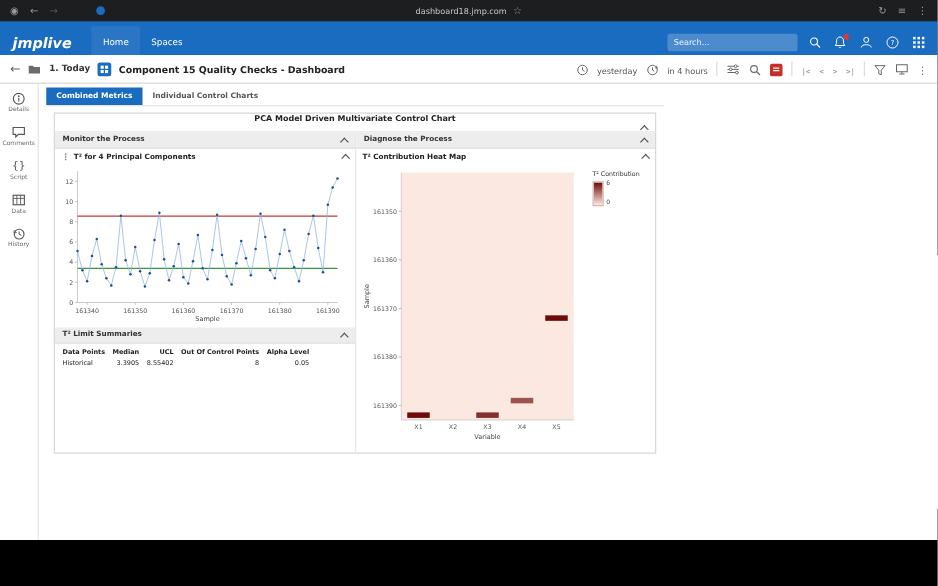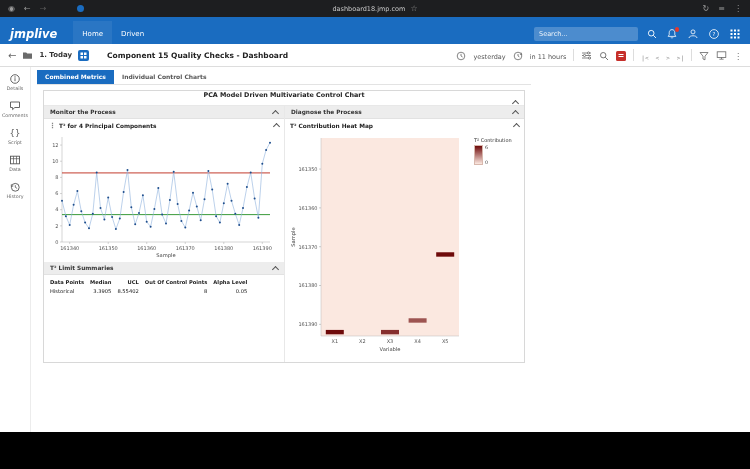--- a/index.html
+++ b/index.html
@@ -27,21 +27,21 @@
   .search-box input::placeholder{color:rgba(255,255,255,.9);}
   .hicon{position:relative;display:inline-flex;}
   .badge{position:absolute;top:-1px;right:-1px;width:4.5px;height:4.5px;border-radius:50%;background:#e0392f;}
 
   
   .toolbar{position:absolute;top:44px;left:0;right:0;height:23px;background:#fff;border-bottom:1px solid #ddd;display:flex;align-items:center;}
   .tb-left{display:flex;align-items:center;gap:6px;margin-left:8px;}
   .tb-back{font-size:10px;color:#666;}
   .space-name{font-size:7px;font-weight:bold;color:#333;text-align:center;}
   .dash-icon{width:11px;height:11px;border-radius:2px;background:var(--accent,#1a6cc0);display:inline-flex;align-items:center;justify-content:center;}
-  .doc-title{font-size:7.5px;font-weight:bold;color:#222;margin-left:12px;}
+  .doc-title{font-size:7.5px;font-weight:bold;color:#222;}
   .tb-right{margin-left:auto;display:flex;align-items:flex-end;gap:7px;margin-right:8px;color:#555;}
   .tb-label{font-size:6.5px;color:#555;}
   .vsep{width:1px;height:12px;background:#ddd;}
   .pg{font-size:6px;color:#888;font-family:"DejaVu Sans Mono",monospace;}
   .jmp-badge{width:10px;height:10px;border-radius:1.5px;background:var(--jmp-red,#c62f2a);display:inline-flex;align-items:center;justify-content:center;}
   .kebab{font-size:8px;color:#666;}
 
   
   .sidebar{position:absolute;top:67px;left:0;width:31px;height:365px;background:#fff;border-right:1px solid #ececec;display:flex;flex-direction:column;align-items:center;padding-top:6px;gap:9px;}
   .side-item{display:flex;flex-direction:column;align-items:center;gap:1px;}
@@ -94,21 +94,21 @@
   <div class="bb-right">
     <span class="bb-ic">↻</span>
     <span class="bb-ic">≡</span>
     <span class="bb-ic">⋮</span>
   </div>
 </div>
 
 <div class="app-header">
   <span class="logo">jmplive</span>
   <span class="nav-item active">Home</span>
-  <span class="nav-item">Driven</span>
+  <span class="nav-item">Spaces</span>
   <div class="hdr-right">
     <div class="search-box">
       <input placeholder="Search..." style="">
     </div>
     <span class="hicon">
       <svg width="10" height="10" viewBox="0 0 10 10">
           <circle cx="4.2" cy="4.2" r="2.8" fill="none" stroke="#fff" stroke-width="0.9"></circle>
           <line x1="6.3" y1="6.3" x2="9" y2="9" stroke="#fff" stroke-width="0.9"></line>
         </svg>
     </span>
@@ -178,21 +178,21 @@
         </svg>
     </span>
     <span class="tb-label">yesterday</span>
     <span>
       <svg width="10" height="10" viewBox="0 0 10 10">
           <circle cx="5" cy="5" r="3.8" fill="none" stroke="#666" stroke-width="0.8"></circle>
           <path d="M5 3 V5 L6.4 5.9" fill="none" stroke="#666" stroke-width="0.8"></path>
           <path d="M8.2 1.6 L8.8 3.6 L6.9 3.3" fill="none" stroke="#666" stroke-width="0.7"></path>
         </svg>
     </span>
-    <span class="tb-label">in 11 hours</span>
+    <span class="tb-label">in 4 hours</span>
     <span class="vsep"></span>
     <span>
       <svg width="11" height="11" viewBox="0 0 11 11">
           <line x1="1" y1="3" x2="10" y2="3" stroke="#666" stroke-width="0.8"></line>
           <circle cx="7.5" cy="3" r="1.1" fill="#fff" stroke="#666" stroke-width="0.8"></circle>
           <line x1="1" y1="5.5" x2="10" y2="5.5" stroke="#666" stroke-width="0.8"></line>
           <circle cx="3.5" cy="5.5" r="1.1" fill="#fff" stroke="#666" stroke-width="0.8"></circle>
           <line x1="1" y1="8" x2="10" y2="8" stroke="#666" stroke-width="0.8"></line>
           <circle cx="8.5" cy="8" r="1.1" fill="#fff" stroke="#666" stroke-width="0.8"></circle>
         </svg>

